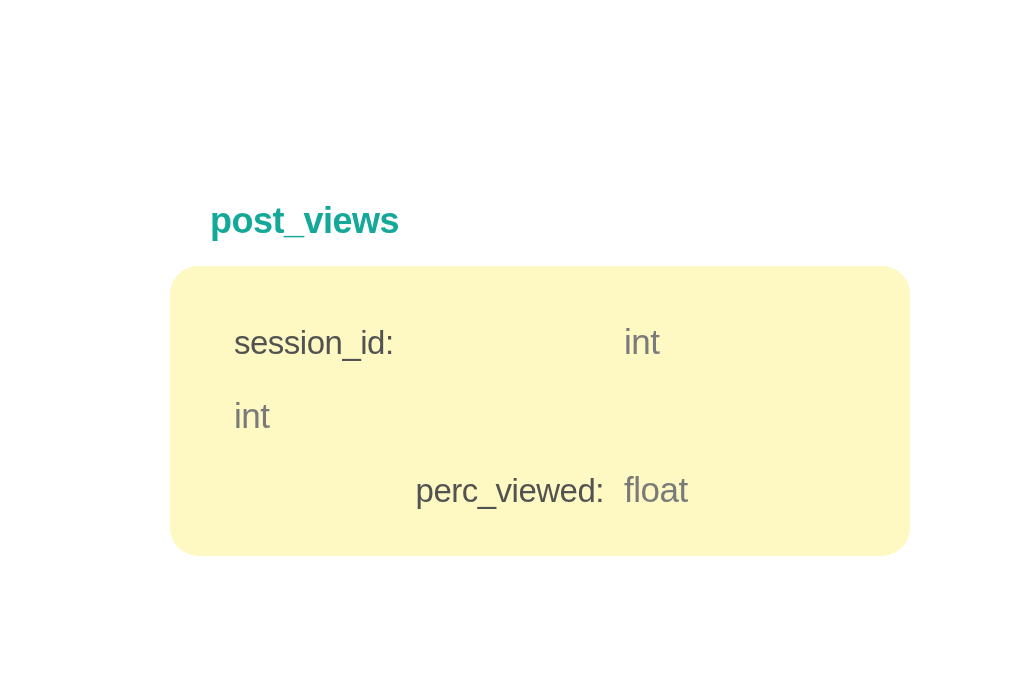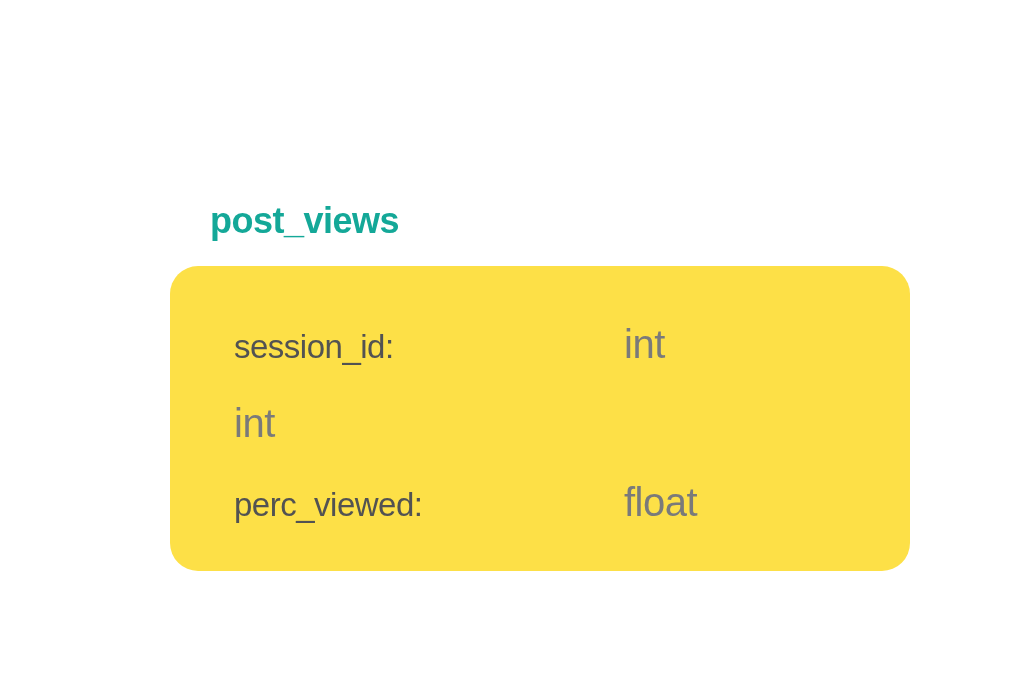--- a/index.html
+++ b/index.html
@@ -26,47 +26,48 @@
     .schema-title {
       color: #14a898;
       font-size: 36px;
       font-weight: 600;
       margin-left: 50px;
       margin-bottom: 24px;
       letter-spacing: -0.5px;
     }
     
     .schema-box {
-      background: #fde047;
+      background: #fef9c3;
       border-radius: 28px;
       padding: 36px 44px;
     }
     
     .field-row {
       display: flex;
       align-items: baseline;
       margin-bottom: 14px;
     }
     
     .field-row:last-child {
       margin-bottom: 0;
+      text-align: right;
     }
     
     .field-name {
       color: #525252;
       font-size: 33px;
       font-weight: 500;
       letter-spacing: -0.5px;
       width: 370px;
       flex-shrink: 0;
     }
     
     .field-type {
       color: #7a7a7a;
-      font-size: 40px;
+      font-size: 35px;
       font-weight: 400;
       letter-spacing: -0.5px;
     }
   </style>
 </head>
 <body>
 
 <div class="schema-container">
   <div class="schema-title">post_views</div>
   <div class="schema-box">

